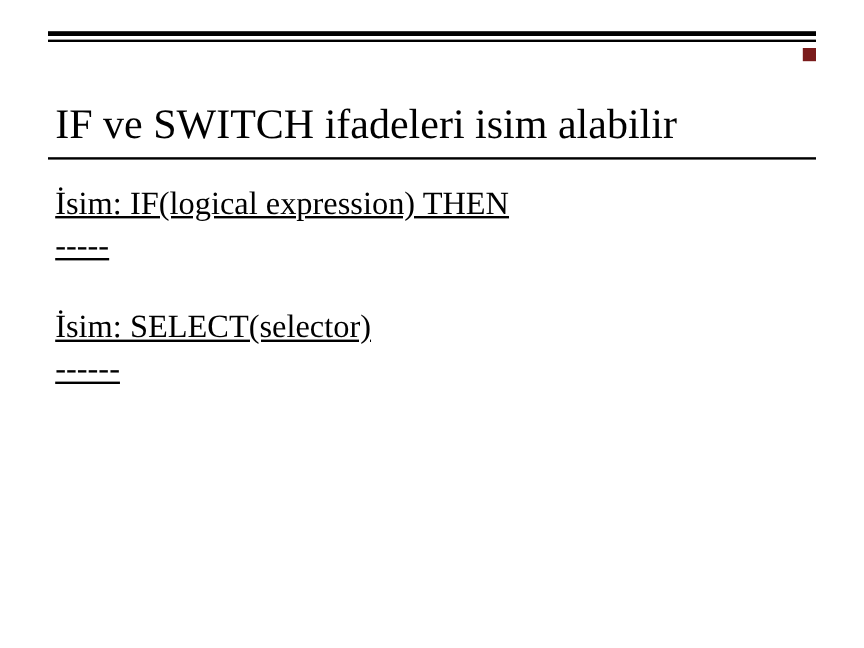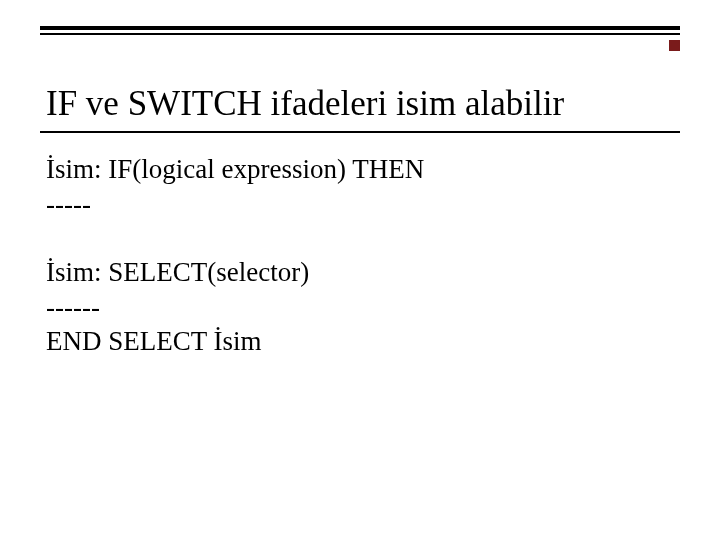--- a/index.html
+++ b/index.html
@@ -60,20 +60,21 @@
     height: 2px;
     background: #000;
   }
   .body {
     position: absolute;
     left: 46px;
     top: 152px;
     right: 46px;
     font-size: 27px;
     line-height: 1.28;
+    text-decoration: underline;
   }
   .para {
     margin-bottom: 34px;
   }
   .para:last-child {
     margin-bottom: 0;
   }
   .ln {
     display: block;
   }
@@ -95,17 +96,16 @@
   <div class="title-underline"></div>
 
   <div class="body">
     <div class="para">
       <span class="ln">İsim: IF(logical expression) THEN</span>
       <span class="ln">-----</span>
     </div>
     <div class="para">
       <span class="ln">İsim: SELECT(selector)</span>
       <span class="ln">------</span>
-      <span class="ln">END SELECT İsim</span>
     </div>
   </div>
 
 </div>
 
 </body></html>

